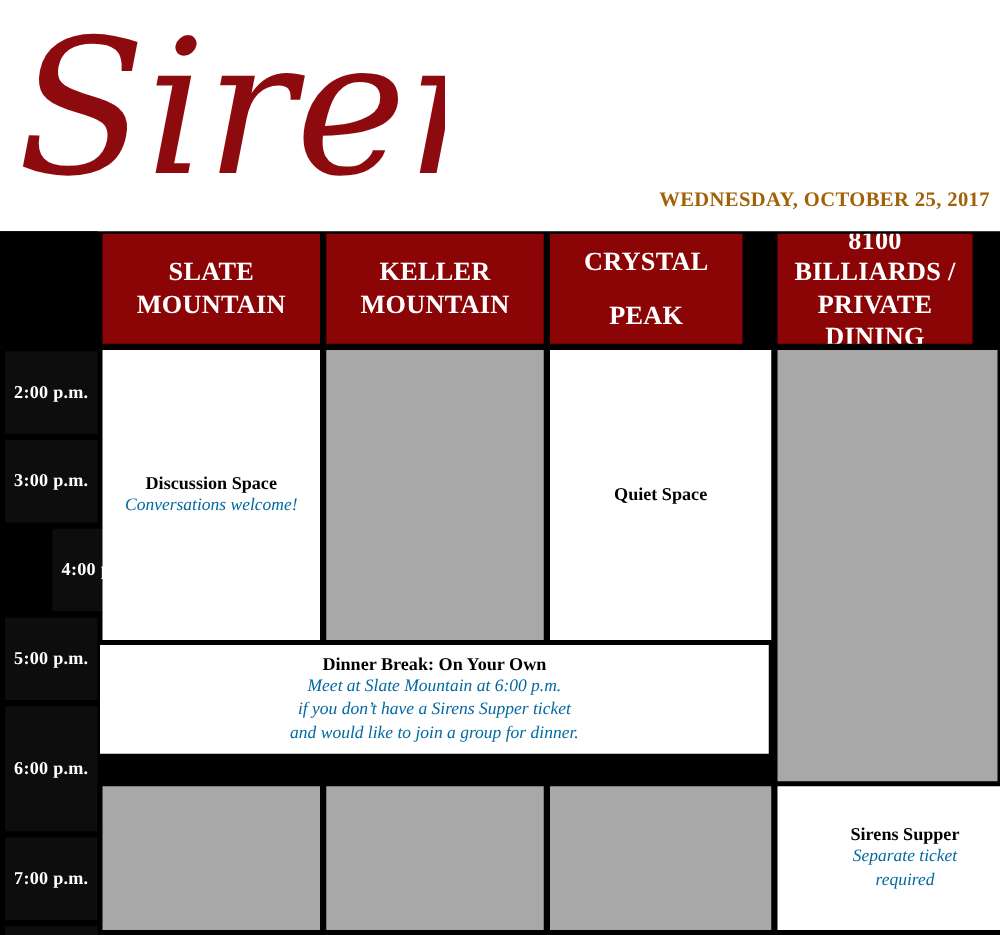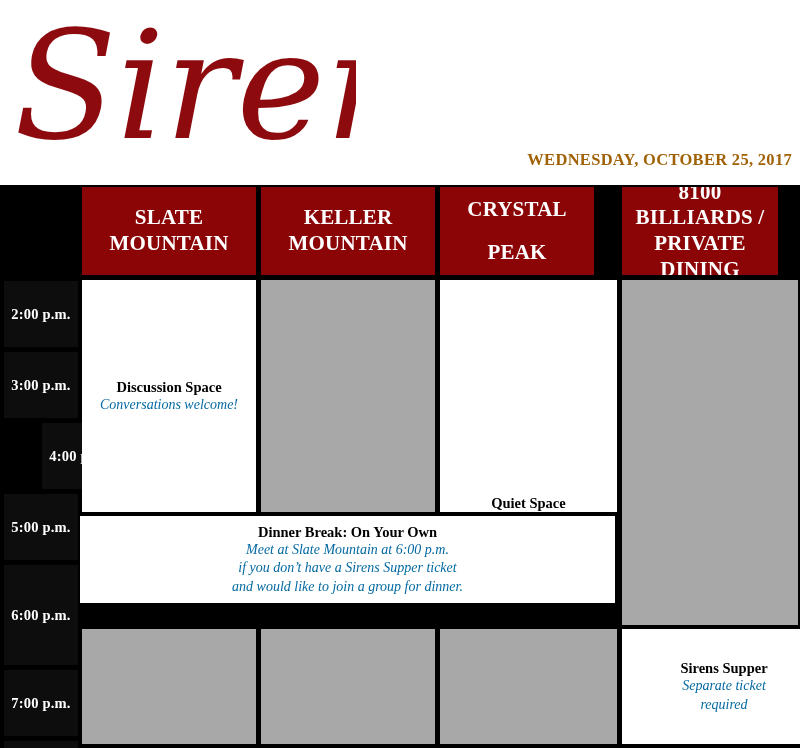--- a/index.html
+++ b/index.html
@@ -154,21 +154,21 @@
     <div class="cell time-cell" style="left:4px;top:485px;width:74px;height:66px;">7:00 p.m.</div>
     <div class="cell time-cell" style="left:4px;top:556px;width:74px;height:66px;">8:00 p.m.</div>
 
     <div class="cell room-open" style="left:82px;top:95px;width:174px;height:232px;">
       <div class="entry-title">Discussion Space</div>
       <div class="entry-sub">Conversations welcome!</div>
     </div>
 
     <div class="cell room-closed" style="left:261px;top:95px;width:174px;height:232px;"></div>
 
-    <div class="cell room-open" style="left:440px;top:95px;width:177px;height:232px;justify-content:flex-end;">
+    <div class="cell room-open" style="left:440px;top:95px;width:177px;height:232px;">
       <div class="entry-title">Quiet Space</div>
     </div>
 
     <div class="cell room-closed" style="left:622px;top:95px;width:176px;height:345px;"></div>
 
     <div class="cell room-open" style="left:80px;top:331px;width:535px;height:87px;">
       <div class="entry-title">Dinner Break: On Your Own</div>
       <div class="entry-sub tight">Meet at Slate Mountain at 6:00 p.m.</div>
       <div class="entry-sub tight">if you don’t have a Sirens Supper ticket</div>
       <div class="entry-sub tight">and would like to join a group for dinner.</div>

